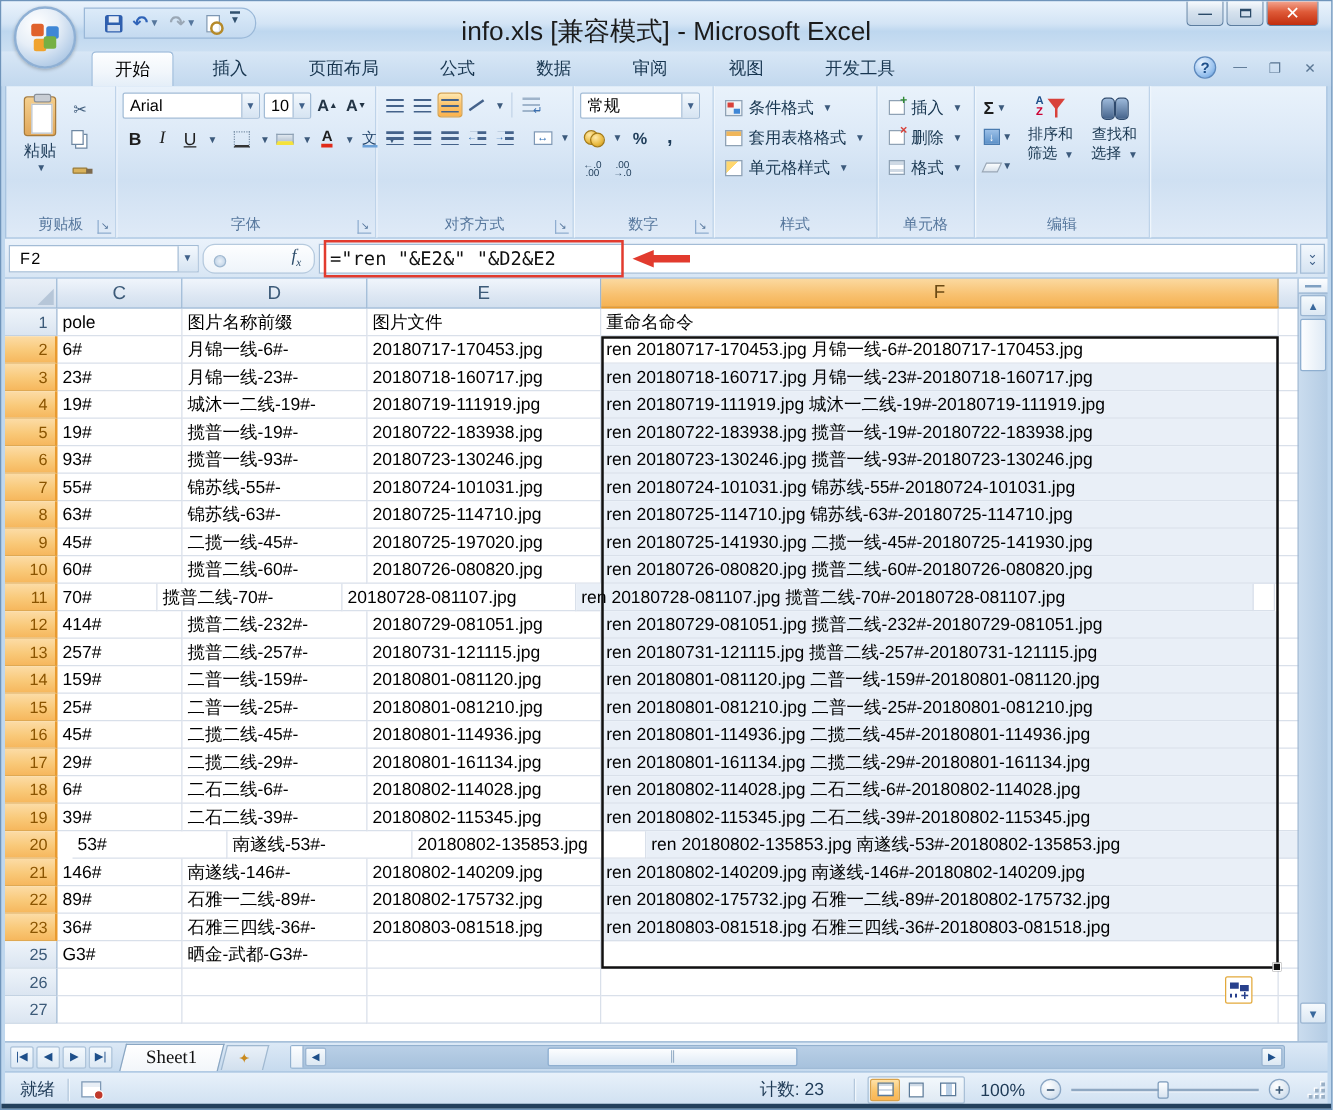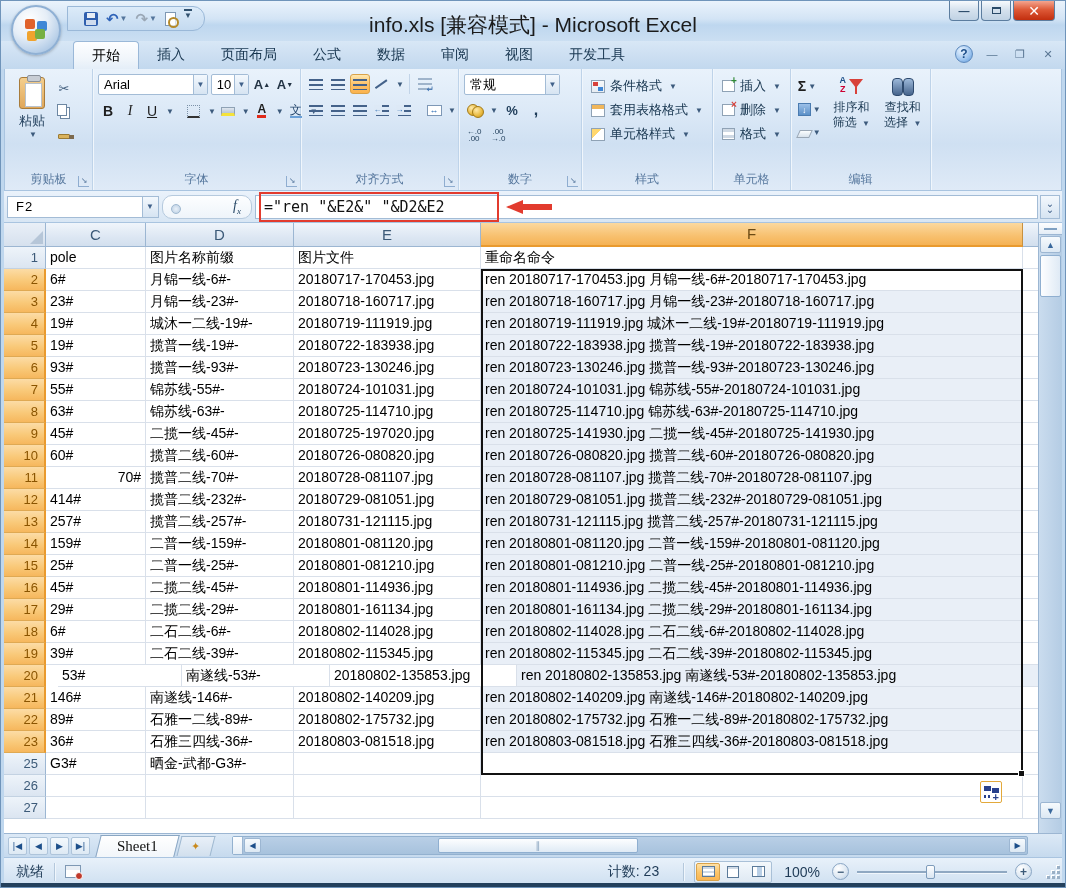--- a/index.html
+++ b/index.html
@@ -34,21 +34,21 @@
   .title-text { position:absolute; left:200px; right:200px; top:10px; text-align:center; font-size:21px; color:#1b1b1b; white-space:nowrap; }
   .winbtns { position:absolute; right:10px; top:0; display:flex; }
   .winbtn { width:30px; height:20px; border:1px solid #5c7d9f; border-top:none; display:flex; align-items:center; justify-content:center;
     background:linear-gradient(#f7fafd,#d6e2ee 45%,#c0d2e4); color:#2a4a68; font-size:11px; font-weight:bold; border-radius:0 0 4px 4px; margin-left:2px; }
   .winbtn.close { width:42px; background:linear-gradient(#f4a58f,#de5a38 45%,#c22e0e); color:#fff; font-size:14px; }
   .winbtn .restore-glyph { width:9px; height:7px; border:1px solid #2a4a68; border-top:2px solid #2a4a68; background:transparent; }
 
   
   .tabrow { position:absolute; top:40px; left:0; right:0; height:28px;
     background:linear-gradient(#d8e7f6,#c2d8ee); }
-  .tabs { position:absolute; left:72px; top:0; height:28px; display:flex; }
+  .tabs { position:absolute; left:72px; top:0; height:28px; display:flex;gap:13px; }
   .rtab { padding:0 18px; line-height:27px; font-size:14px; color:#17354f; cursor:default; }
   .rtab.active { background:linear-gradient(#fdfeff,#f1f6fb 60%,#e4eef8); border:1px solid #9ab8d8; border-bottom:none;
     border-radius:4px 4px 0 0; color:#000; }
   .tabrow-right { position:absolute; right:8px; top:4px; display:flex; align-items:center; gap:10px; }
   .help-circle { width:18px; height:18px; border-radius:50%; background:radial-gradient(circle at 35% 30%, #eaf4ff, #9cc4ef 60%, #5a96d8);
     border:1px solid #5d89bd; color:#1d4f8a; font-size:12px; font-weight:bold; text-align:center; line-height:17px; }
   .wb-ctl { color:#5a7693; font-size:11px; width:18px; text-align:center; }
 
   
   .ribbon { position:absolute; top:68px; left:3px; right:3px; height:122px; display:flex;
@@ -103,21 +103,21 @@
   .icn-orient::after { content:""; position:absolute; left:1px; bottom:2px; width:14px; height:2px; background:#44628a; transform:rotate(-35deg); transform-origin:left bottom; }
   .icn-wrap { width:14px; height:12px; background:repeating-linear-gradient(to bottom,#9fb4cb 0 2px,transparent 2px 5px); position:relative; }
   .icn-wrap::after { content:"↵"; position:absolute; right:-2px; bottom:-4px; color:#3a6fb0; font-size:9px; }
   .icn-indent-l { width:13px; height:11px; background:repeating-linear-gradient(to bottom,#44628a 0 2px,transparent 2px 5px); position:relative; }
   .icn-indent-l::after { content:"←"; position:absolute; left:-2px; top:0px; font-size:8px; color:#2d6db5; background:#dde9f6; }
   .icn-indent-r::after { content:"→"; }
   .icn-merge { width:15px; height:11px; border:1px solid #7e98b6; background:#fff; position:relative; }
   .icn-merge::after { content:"↔"; position:absolute; left:2px; top:-1px; font-size:9px; color:#2d6db5; }
 
   
-  .g-num { width:123px; }
+  .g-num { width:112px; }
   .num-combo { width:96px; }
   .num-row { display:flex; align-items:center; gap:4px; margin-top:5px; }
   .icn-coins { width:15px; height:12px; position:relative; }
   .icn-coins::before,.icn-coins::after { content:""; position:absolute; width:10px; height:10px; border-radius:50%;
     background:radial-gradient(circle at 35% 30%, #ffe9a8, #e8b93f 60%, #c28f1d); border:1px solid #a37a18; }
   .icn-coins::after { left:5px; top:2px; }
   .pct { font-size:13px; font-weight:bold; color:#1e3c59; }
   .comma { font-size:16px; font-weight:bold; color:#1e3c59; line-height:8px; }
   .dec { font-size:8px; color:#1e3c59; line-height:7px; text-align:center; white-space:pre; }
 
@@ -625,21 +625,21 @@
       <div class="grow">
         <div class="rownum selrow">10</div>
         <div class="cell" style="width: 100px;">60#</div>
         <div class="cell" style="width: 148px;">揽普二线-60#-</div>
         <div class="cell" style="width: 187px;">20180726-080820.jpg</div>
         <div class="cell fsel" style="width: 542px;">ren 20180726-080820.jpg 揽普二线-60#-20180726-080820.jpg</div>
         <div class="cell" style="width: 17px;"></div>
       </div>
       <div class="grow">
         <div class="rownum selrow">11</div>
-        <div class="cell" style="width: 100px; text-align: right;">70#</div>
+        <div class="cell" style="width: 80px;">70#</div>
         <div class="cell" style="width: 148px;">揽普二线-70#-</div>
         <div class="cell" style="width: 187px;">20180728-081107.jpg</div>
         <div class="cell fsel" style="width: 542px;">ren 20180728-081107.jpg 揽普二线-70#-20180728-081107.jpg</div>
         <div class="cell" style="width: 17px;"></div>
       </div>
       <div class="grow">
         <div class="rownum selrow">12</div>
         <div class="cell" style="width: 100px;">414#</div>
         <div class="cell" style="width: 148px;">揽普二线-232#-</div>
         <div class="cell" style="width: 187px;">20180729-081051.jpg</div>

